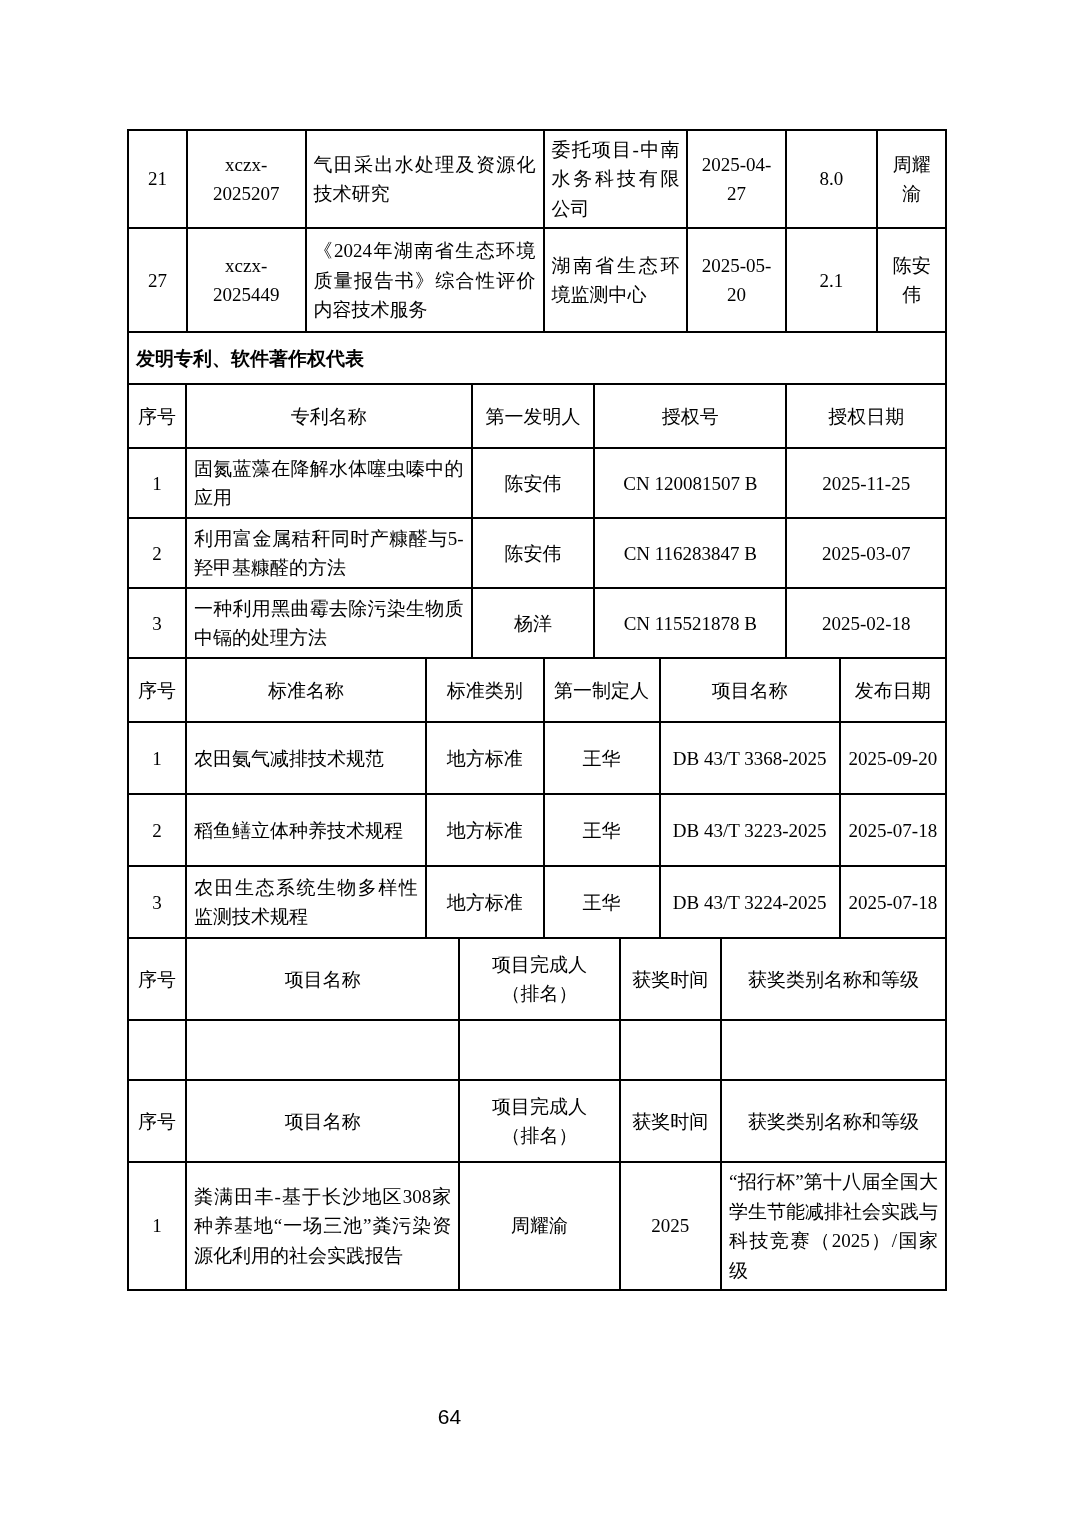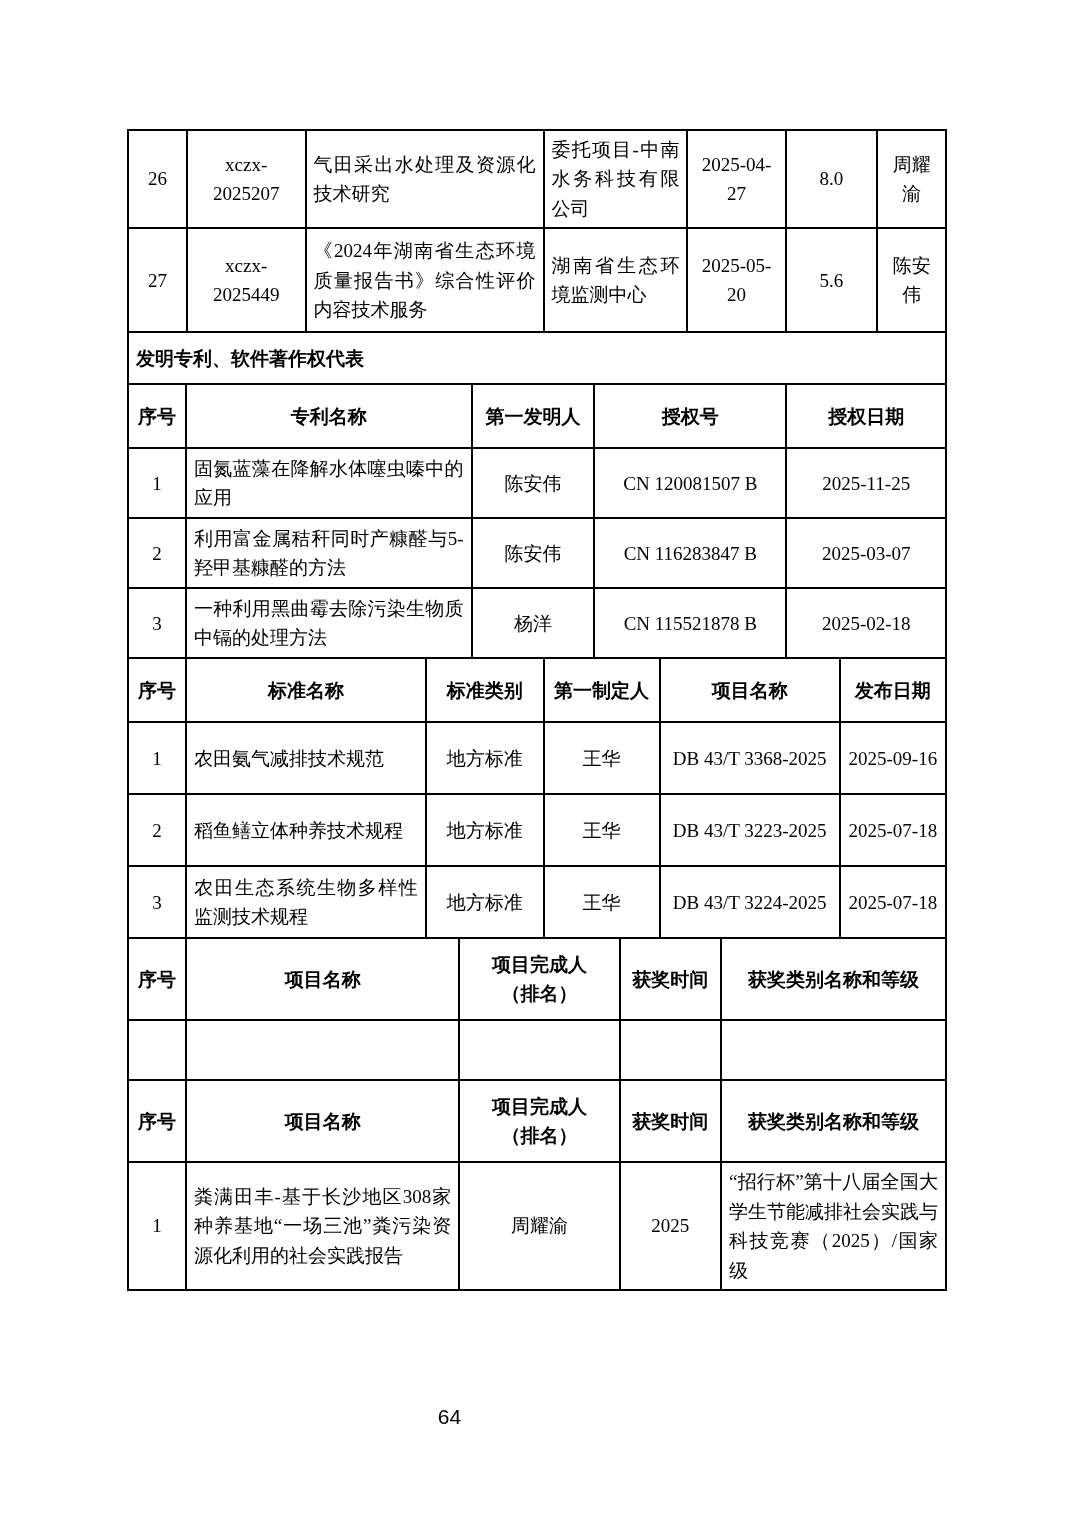--- a/index.html
+++ b/index.html
@@ -29,21 +29,21 @@
     border: 2px solid #000000;
     font-size: 19px;
     line-height: 1.55;
     padding: 4px 7px;
     vertical-align: middle;
     overflow: hidden;
     word-break: break-word;
   }
   .c  { text-align: center; }
   .j  { text-align: justify; text-justify: inter-character; }
-  .hdr { font-weight: bold; text-align: center; white-space: pre-line; }
+  .hdr { font-weight: normal; text-align: center; white-space: pre-line; }
   .title-cell { font-weight: bold; text-align: left; height: 42px; }
   .h-proj-r1 td { height: 82px; }
   .h-proj-r2 td { height: 94px; }
   .h-pat-head td { height: 54px; }
   .h-pat-row td { height: 60px; }
   .h-std-head td { height: 54px; }
   .h-std-row td { height: 62px; }
   .h-awd-head td { height: 72px; }
   .h-awd-empty td { height: 50px; }
   .h-awd-row td { height: 102px; }
@@ -67,35 +67,35 @@
       <col style="width:7.2%">
         <col style="width:14.5%">
         <col style="width:29.1%">
       <col style="width:17.6%">
         <col style="width:12.0%">
         <col style="width:11.2%">
       <col style="width:8.4%">
     </colgroup>
     <tbody>
         <tr class="h-proj-r1">
-      <td class="c">26</td>
+      <td class="c">21</td>
       <td class="c">xczx-2025207</td>
       <td class="j">气田采出水处理及资源化技术研究</td>
       <td class="j">委托项目-中南水务科技有限公司</td>
       <td class="c">2025-04-27</td>
       <td class="c">8.0</td>
       <td class="c">周耀渝</td>
     </tr>
     <tr class="h-proj-r2">
       <td class="c">27</td>
       <td class="c">xczx-2025449</td>
       <td class="j">《2024年湖南省生态环境质量报告书》综合性评价内容技术服务</td>
       <td class="j">湖南省生态环境监测中心</td>
       <td class="c">2025-05-20</td>
-      <td class="c">5.6</td>
+      <td class="c">2.1</td>
       <td class="c">陈安伟</td>
     </tr>
   </tbody>
     </table>
 
   <table class="doc">
     <colgroup>
       <col style="width:7.1%">
         <col style="width:34.9%">
         <col style="width:15.0%">
@@ -154,21 +154,21 @@
       <td class="hdr">第一制定人</td>
       <td class="hdr">项目名称</td>
       <td class="hdr">发布日期</td>
     </tr>
     <tr class="h-std-row">
       <td class="c">1</td>
       <td class="j">农田氨气减排技术规范</td>
       <td class="c">地方标准</td>
       <td class="c">王华</td>
       <td class="c">DB 43/T 3368-2025</td>
-      <td class="c">2025-09-16</td>
+      <td class="c">2025-09-20</td>
     </tr>
     <tr class="h-std-row">
       <td class="c">2</td>
       <td class="j">稻鱼鳝立体种养技术规程</td>
       <td class="c">地方标准</td>
       <td class="c">王华</td>
       <td class="c">DB 43/T 3223-2025</td>
       <td class="c">2025-07-18</td>
     </tr>
     <tr class="h-std-row">

